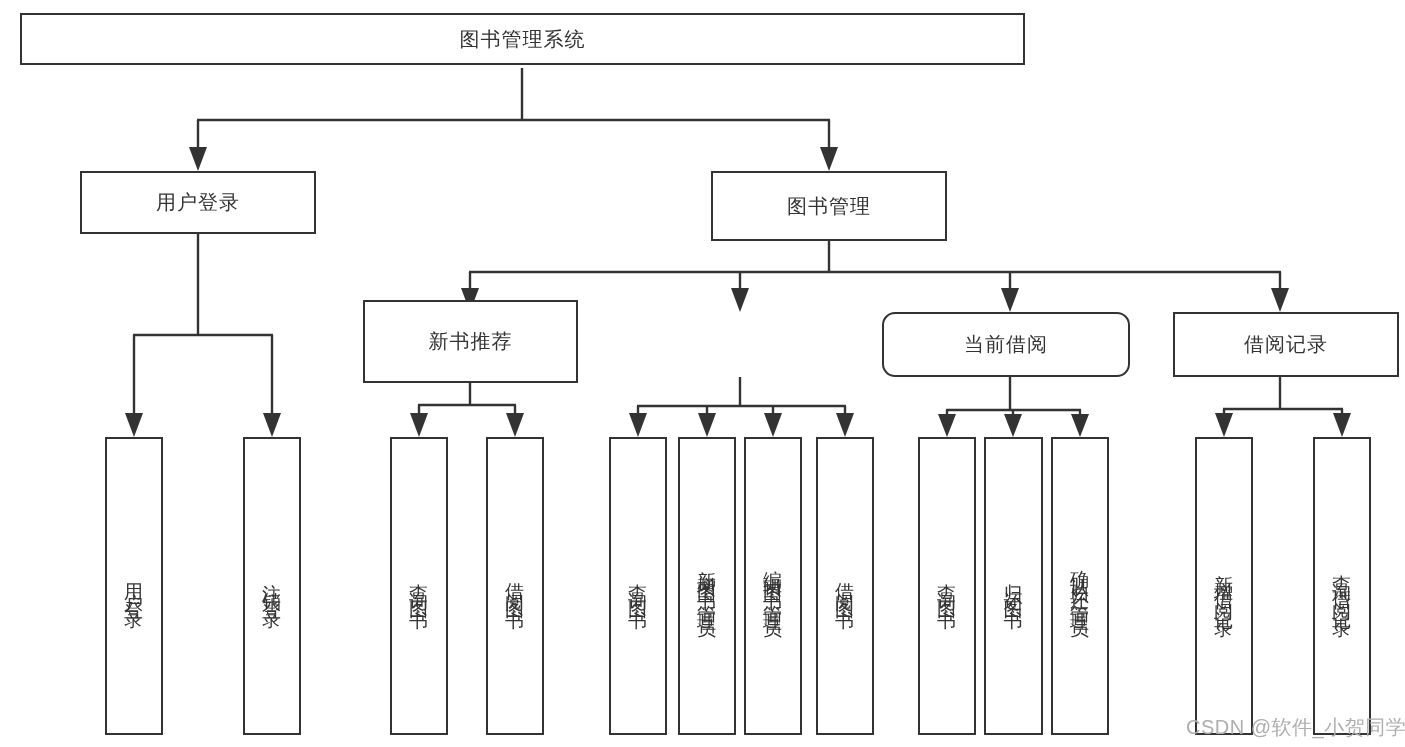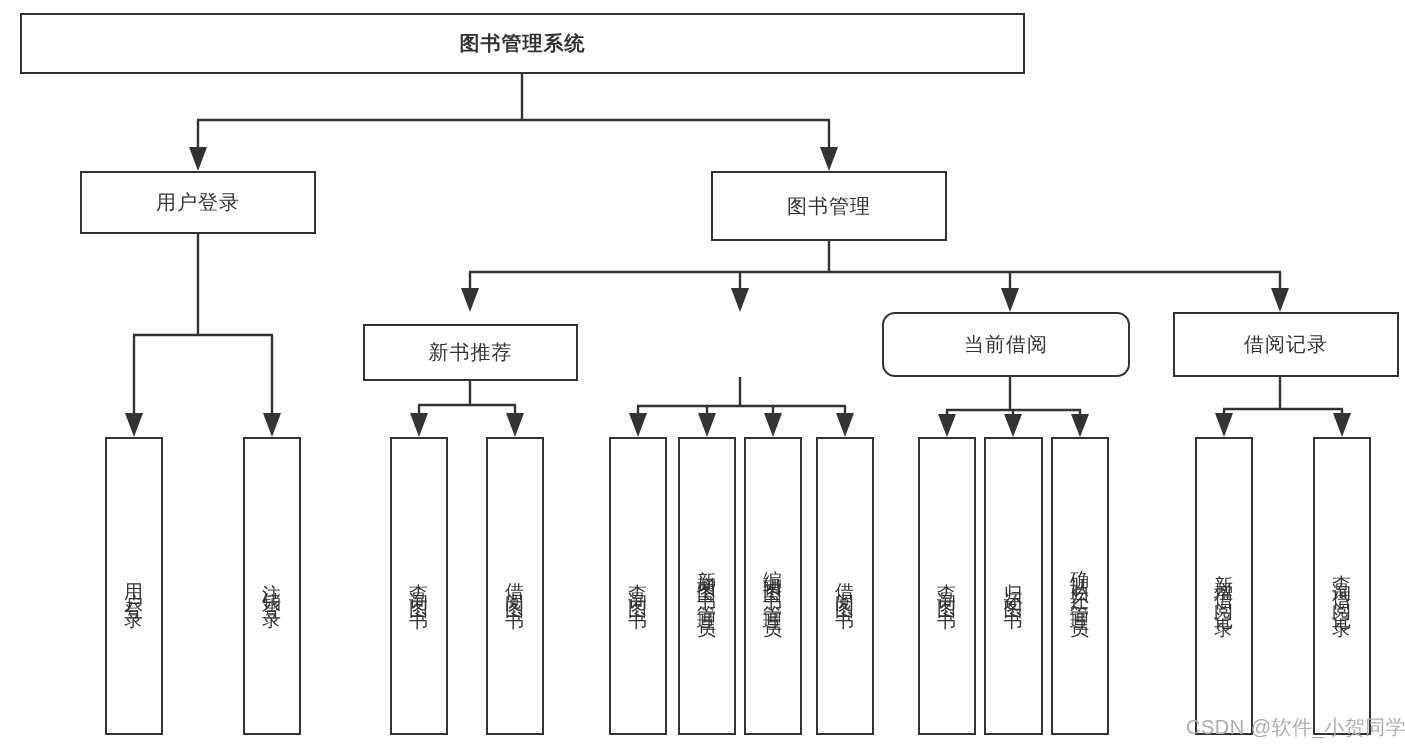--- a/index.html
+++ b/index.html
@@ -137,32 +137,32 @@
     <g>
       <line x1="1280" y1="377" x2="1280" y2="410"></line>
       <line x1="1223" y1="409" x2="1343" y2="409"></line>
       <line x1="1224" y1="409" x2="1224" y2="415"></line>
       <polygon points="1215,413 1233,413 1224,437"></polygon>
       <line x1="1342" y1="409" x2="1342" y2="415"></line>
       <polygon points="1333,413 1351,413 1342,437"></polygon>
     </g>
   </svg>
 
-  <div class="node" style="left:20px; top:13px; width:1005px; height:61px;font-weight:bold;">
+  <div class="node" style="left:20px; top:13px; width:1005px; height:52px;">
     <span class="h-label">图书管理系统</span>
   </div>
 
   <div class="node" style="left:80px; top:171px; width:236px; height:63px;">
     <span class="h-label">用户登录</span>
   </div>
   <div class="node" style="left:711px; top:171px; width:236px; height:70px;">
     <span class="h-label">图书管理</span>
   </div>
 
-  <div class="node" style="left:363px; top:324px; width:215px; height:57px;">
+  <div class="node" style="left:363px; top:300px; width:215px; height:83px;">
     <span class="h-label">新书推荐</span>
   </div>
   <div class="node" style="left:882px; top:312px; width:248px; height:65px;border-radius:13px;">
     <span class="h-label">当前借阅</span>
   </div>
   <div class="node" style="left:1173px; top:312px; width:226px; height:65px;">
     <span class="h-label">借阅记录</span>
   </div>
 
   <div class="node" style="left:105px; top:437px; width:58px; height:298px;">

